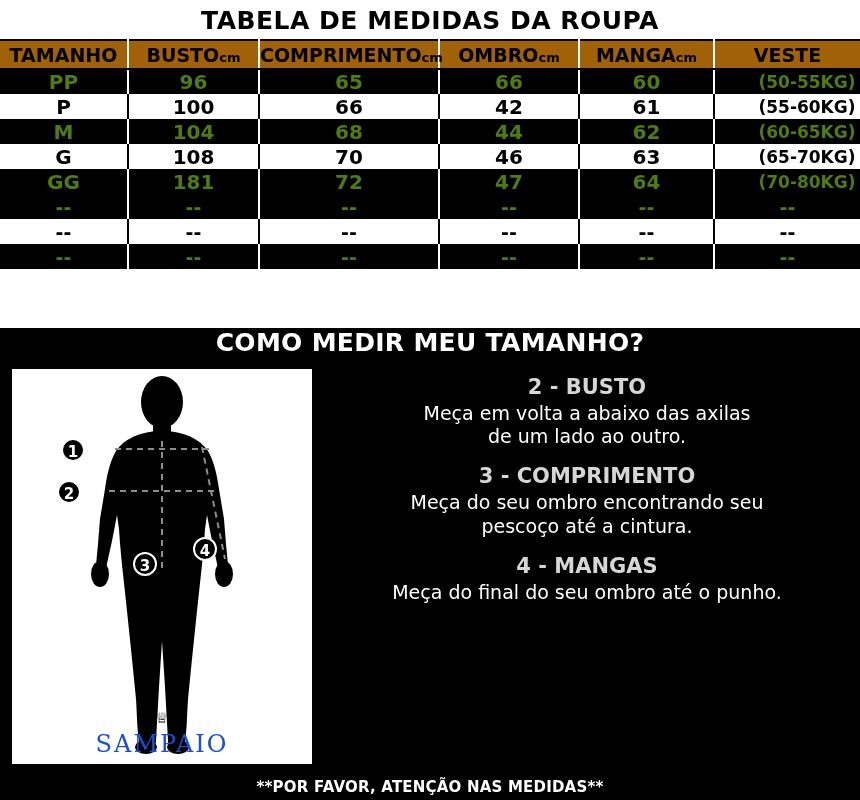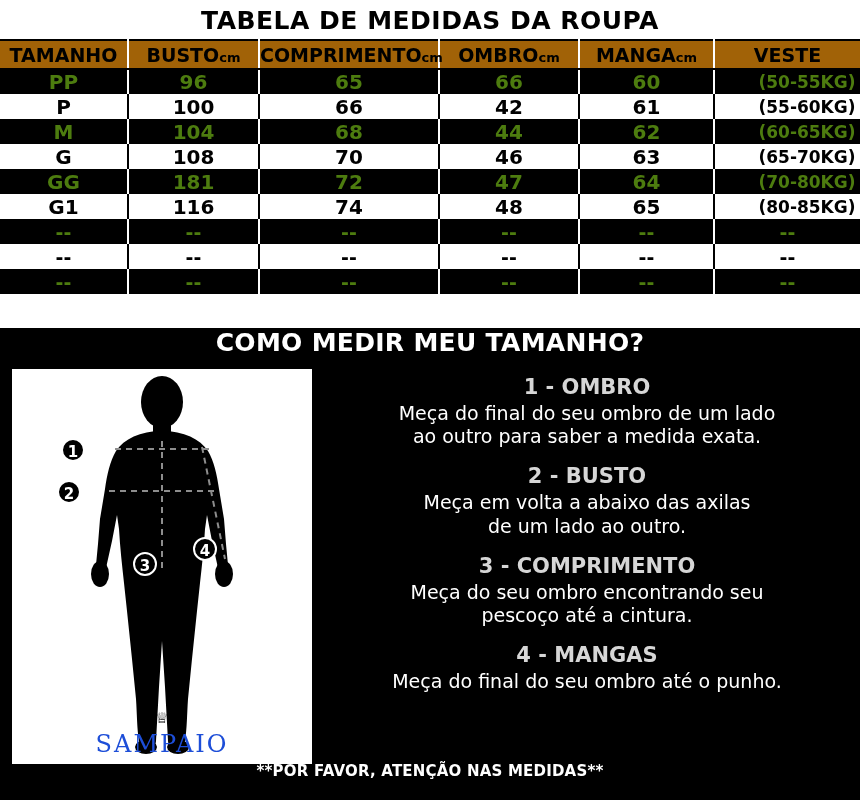--- a/index.html
+++ b/index.html
@@ -163,21 +163,21 @@
     color: #d6d6d6;
     margin-bottom: 3px;
   }
   .instr-text {
     font-size: 19px;
     line-height: 1.22;
     color: #ffffff;
   }
   .footer-note {
     position: absolute;
-    bottom: 20px;
+    bottom: 4px;
     left: 0;
     width: 860px;
     text-align: center;
     color: #ffffff;
     font-size: 15px;
     font-weight: bold;
     letter-spacing: 0.2px;
   }
   .num-badge {
     position: absolute;
@@ -253,28 +253,20 @@
           <td>63</td>
           <td class="small">(65-70KG)</td>
         </tr>
         <tr class="dark">
           <td>GG</td>
           <td>181</td>
           <td>72</td>
           <td>47</td>
           <td>64</td>
           <td class="small">(70-80KG)</td>
-        </tr>
-        <tr class="light">
-          <td>G1</td>
-          <td>116</td>
-          <td>74</td>
-          <td>48</td>
-          <td>65</td>
-          <td class="small">(80-85KG)</td>
         </tr>
         <tr class="dark dash">
           <td>--</td>
           <td>--</td>
           <td>--</td>
           <td>--</td>
           <td>--</td>
           <td>--</td>
         </tr>
         <tr class="light dash">
@@ -363,25 +355,20 @@
           <div class="num-badge" style="left:121px; top:183px;">3</div>
           <div class="num-badge" style="left:181px; top:168px;">4</div>
 
           <div class="crown">♕</div>
           <div class="brand">SAMPAIO</div>
         </div>
       </div>
 
       <div class="instructions">
         <div class="instr-block">
-          <div class="instr-head">1 - OMBRO</div>
-          <div class="instr-text">Meça do final do seu ombro de um lado</div>
-          <div class="instr-text">ao outro para saber a medida exata.</div>
-        </div>
-        <div class="instr-block">
           <div class="instr-head">2 - BUSTO</div>
           <div class="instr-text">Meça em volta a abaixo das axilas</div>
           <div class="instr-text">de um lado ao outro.</div>
         </div>
         <div class="instr-block">
           <div class="instr-head">3 - COMPRIMENTO</div>
           <div class="instr-text">Meça do seu ombro encontrando seu</div>
           <div class="instr-text">pescoço até a cintura.</div>
         </div>
         <div class="instr-block">

